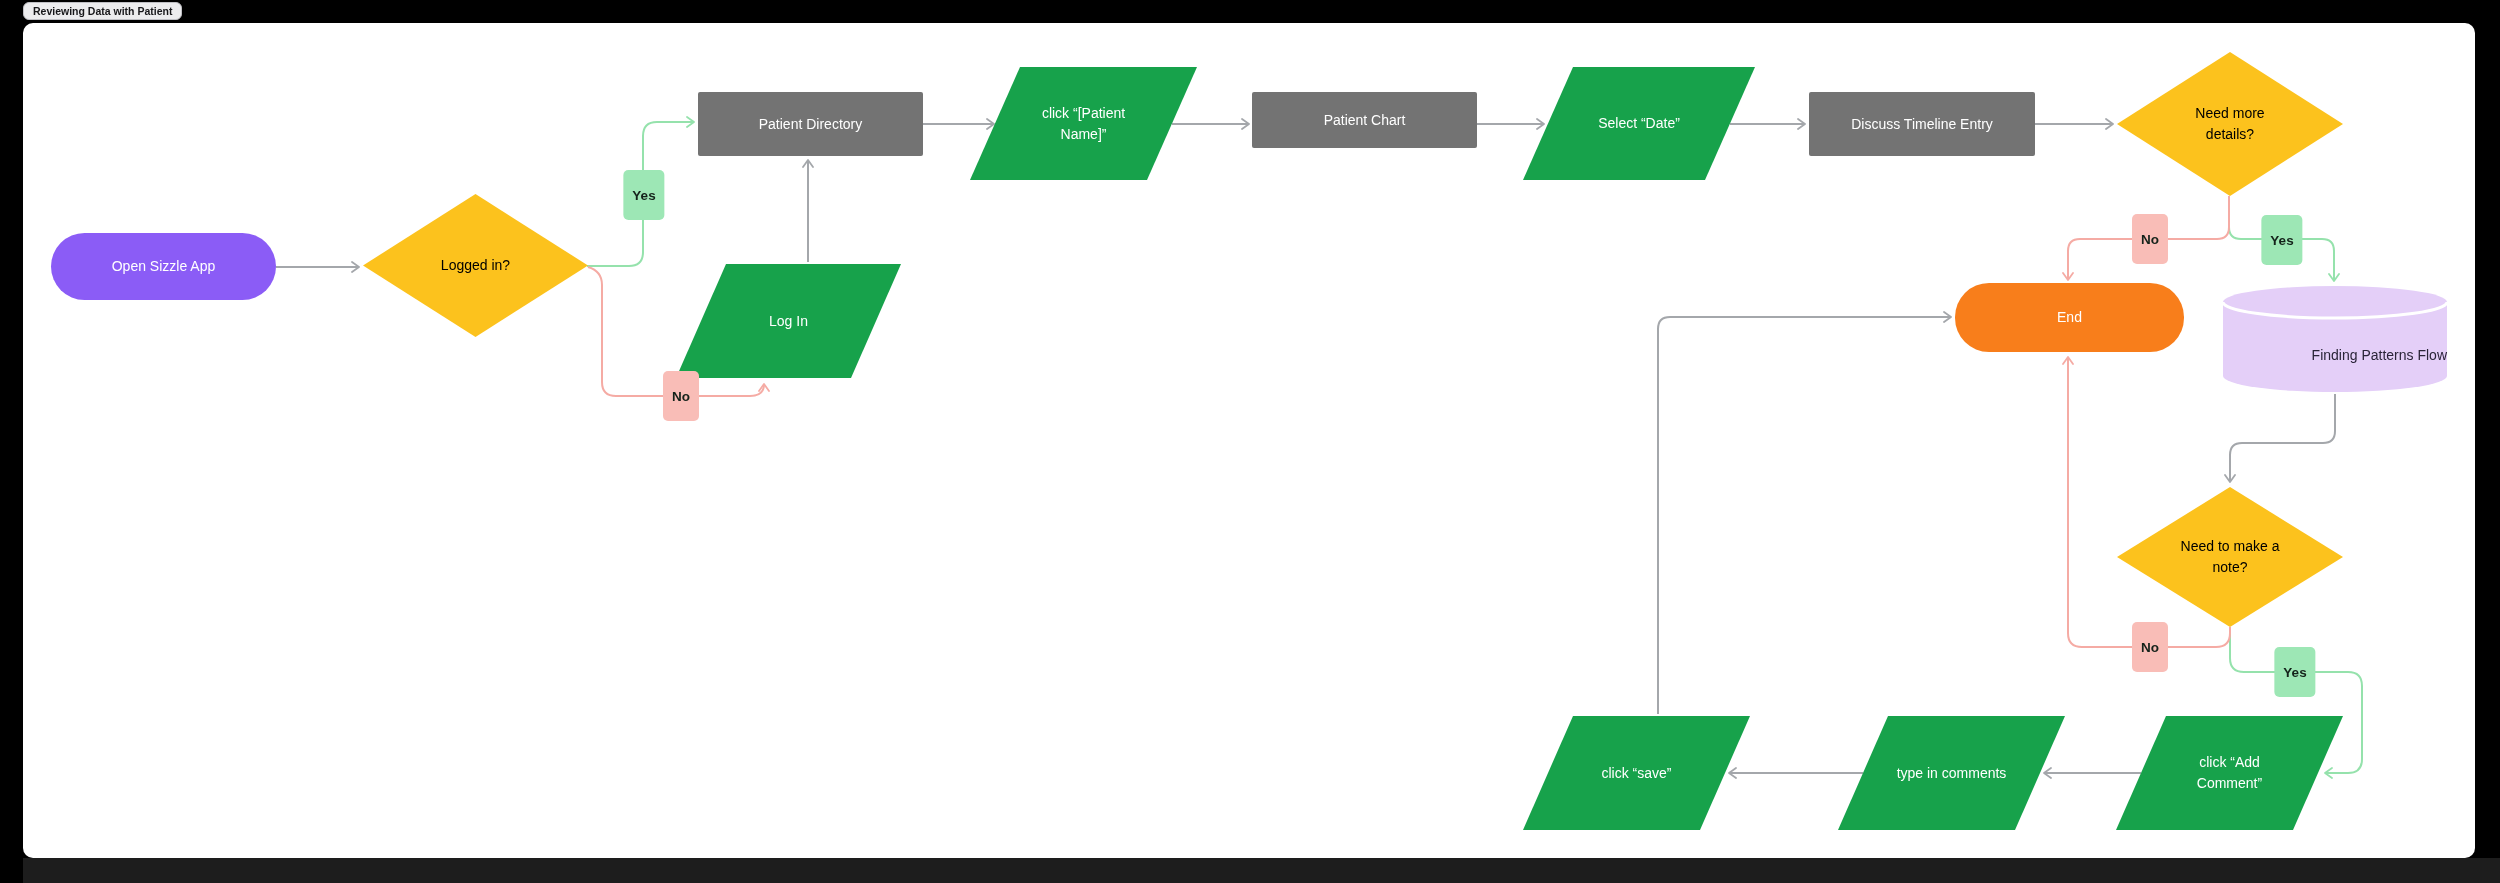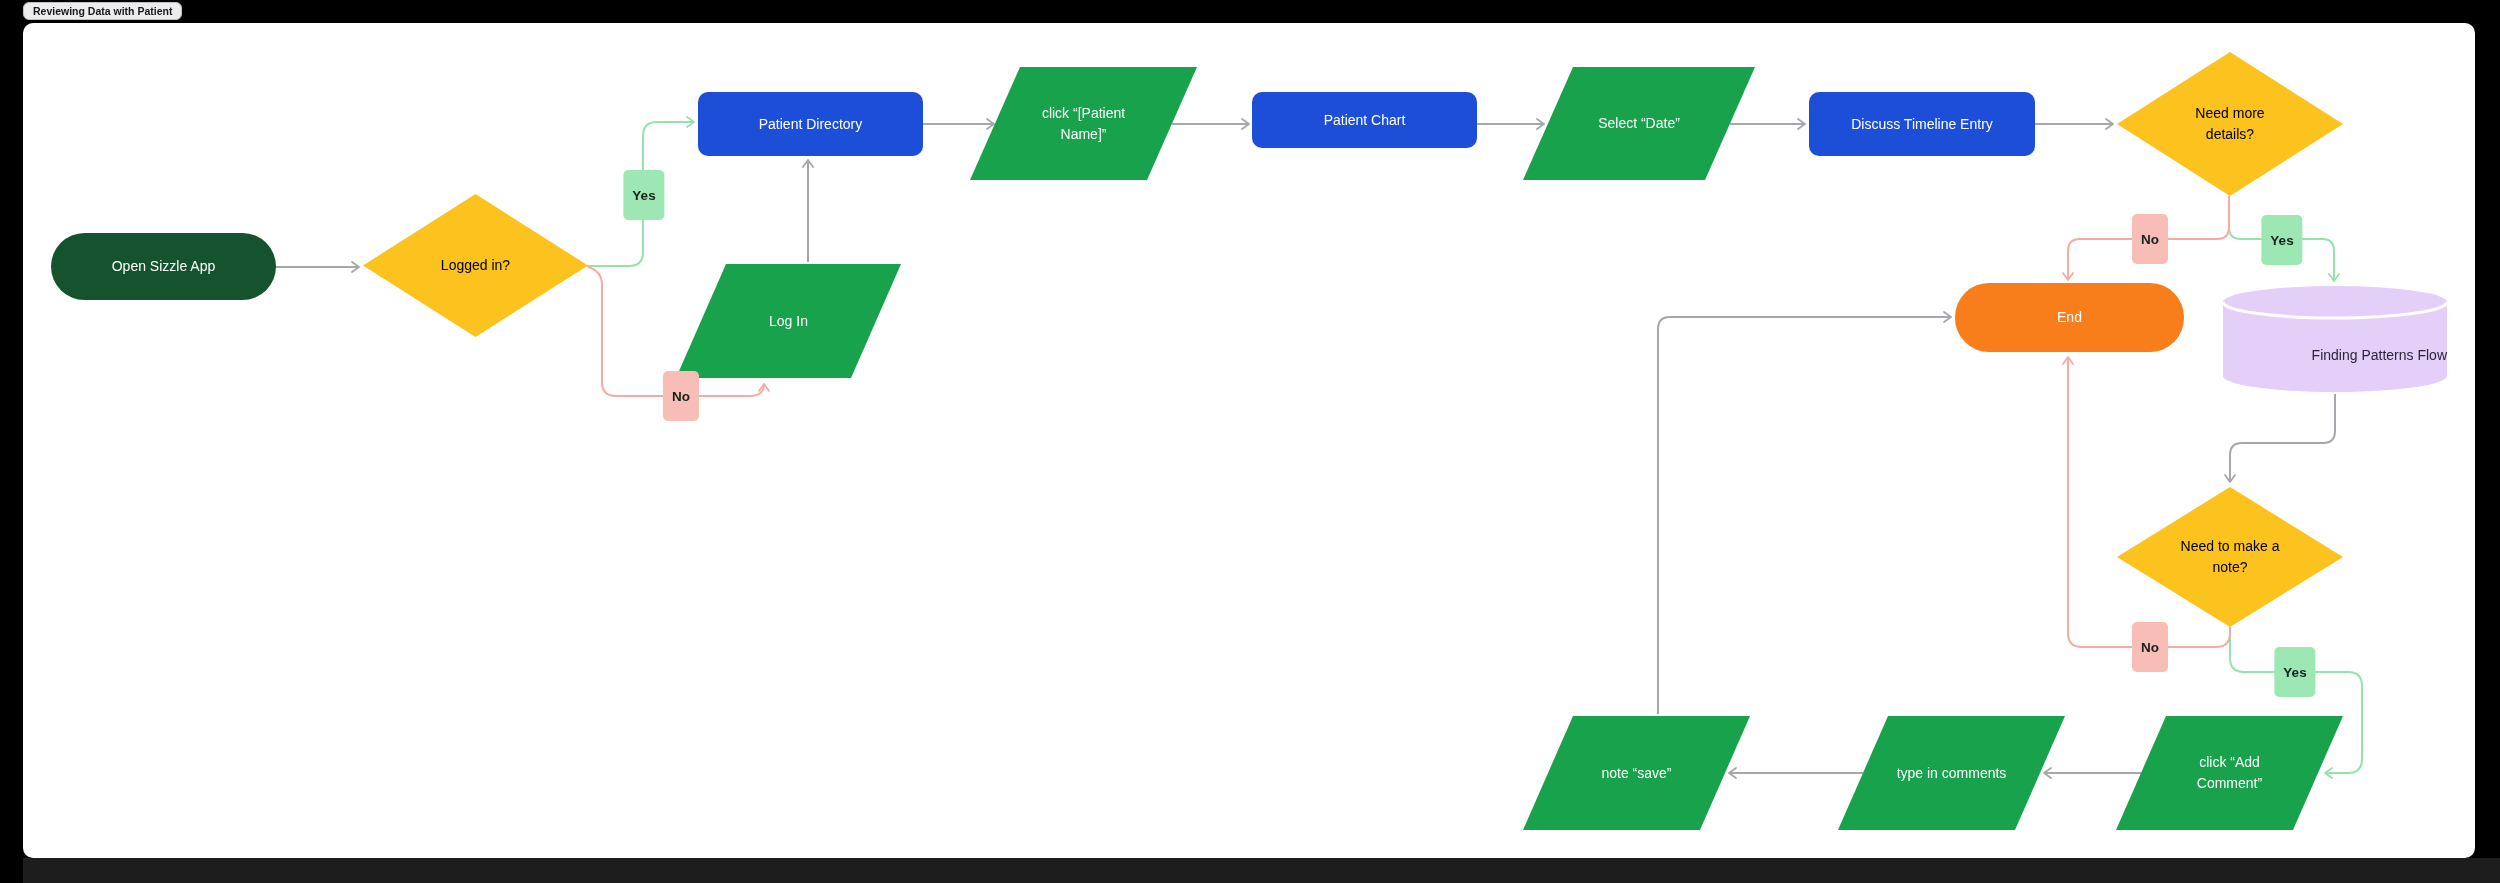--- a/index.html
+++ b/index.html
@@ -11,22 +11,22 @@
   .doc-tab{position:absolute;left:23px;top:2px;height:18px;padding:0 9px;
            background:#ececee;border:1px solid #bfbfc4;border-radius:6px;
            display:flex;align-items:center;box-sizing:border-box;z-index:5;}
   .doc-tab span{font-size:10.5px;font-weight:600;color:#17171a;white-space:nowrap;}
 
   .edges{position:absolute;left:0;top:0;z-index:1;}
 
   .node{position:absolute;display:flex;align-items:center;justify-content:center;
         text-align:center;z-index:2;}
   .node span{font-size:14px;line-height:1.5;}
-  .rounded{background:#14532d;border-radius:34px;}
-  .process{background:#1d4ed8;border-radius:10px;}
+  .rounded{background:#8b5cf6;border-radius:34px;}
+  .process{background:#737373;border-radius:2px;}
   .endnode{background:#f87e1b;border-radius:34px;}
   .white-text span{color:#ffffff;}
   .dark-text span{color:#000000;}
   .diamond{background:#fcc21d;clip-path:polygon(50% 0%,100% 50%,50% 100%,0% 50%);}
   .para{background:#17a24b;clip-path:polygon(50px 0%,100% 0%,calc(100% - 50px) 100%,0% 100%);}
   .nowrap span{white-space:nowrap;}
 
   .cyl{position:absolute;z-index:2;}
   .cyl .cyl-label{position:absolute;left:0;top:32px;width:100%;height:74px;
         display:flex;align-items:center;justify-content:flex-end;}
@@ -133,21 +133,21 @@
     <div class="cyl-label">
       <span>Finding Patterns Flow</span>
     </div>
   </div>
 
   <div class="node diamond dark-text" style="left:2117px;top:487px;width:226px;height:140px;">
     <span style="max-width:110px;">Need to make a note?</span>
   </div>
 
   <div class="node para white-text nowrap" style="left:1523px;top:716px;width:227px;height:114px;">
-    <span>note “save”</span>
+    <span>click “save”</span>
   </div>
 
   <div class="node para white-text nowrap" style="left:1838px;top:716px;width:227px;height:114px;">
     <span>type in comments</span>
   </div>
 
   <div class="node para white-text" style="left:2116px;top:716px;width:227px;height:114px;">
     <span style="max-width:104px;">click “Add Comment”</span>
   </div>
 

